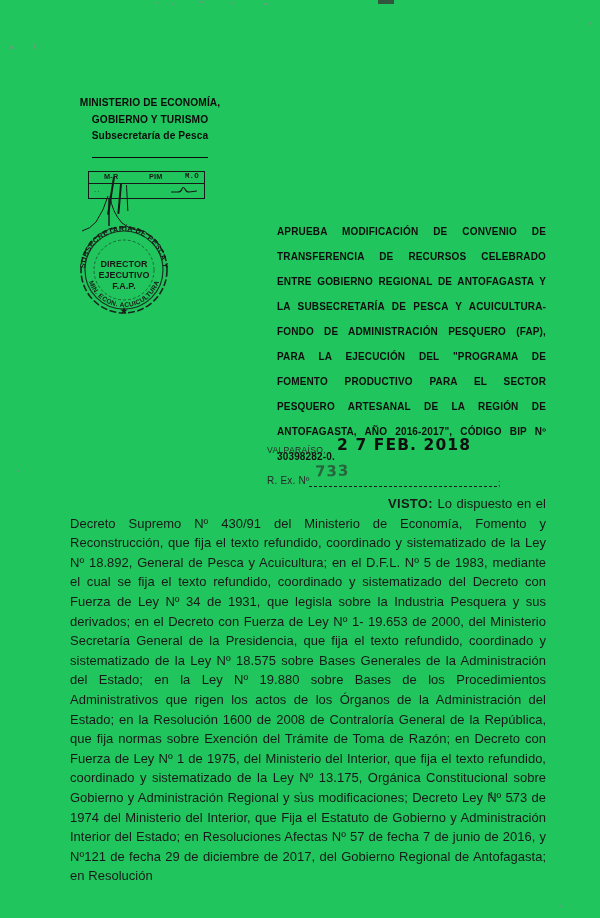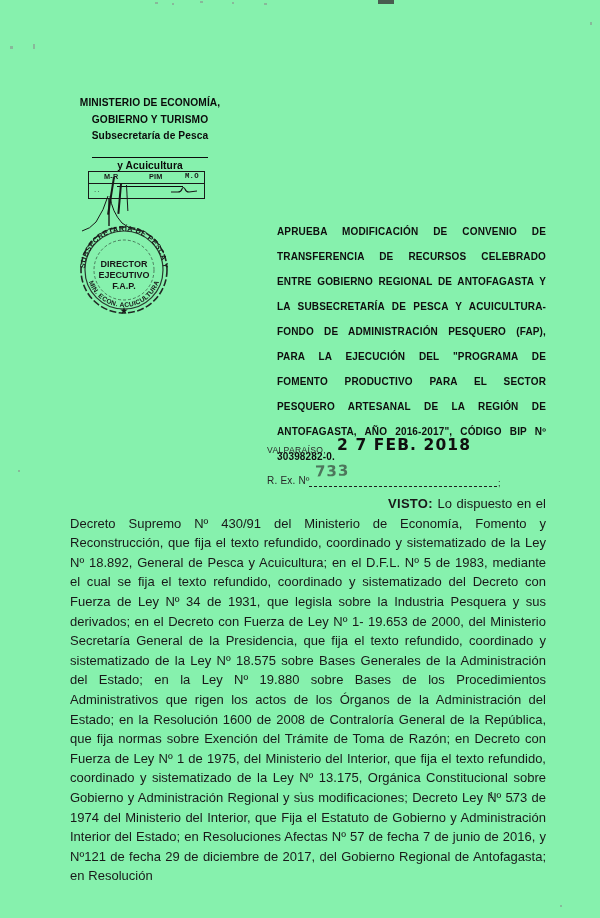--- a/index.html
+++ b/index.html
@@ -9,21 +9,21 @@
   }
   body {
     font-family: "Liberation Sans", sans-serif;
     color: #111111;
   }
 
   .page {
     position: relative;
     width: 600px;
     height: 918px;
-    background: #86efac;
+    background: #22c55e;
     overflow: hidden;
     filter: contrast(1.02);
   }
 
   
   .speck {
     position: absolute;
     background: #8a8a8a;
     opacity: .55;
   }
@@ -264,21 +264,20 @@
   <div class="speck" style="left:590px; top:22px; width:2px; height:3px;"></div>
   <div class="speck" style="left:10px; top:46px; width:3px; height:3px;"></div>
   <div class="speck" style="left:33px; top:44px; width:2px; height:5px;"></div>
   <div class="speck" style="left:18px; top:470px; width:2px; height:2px;"></div>
   <div class="speck" style="left:560px; top:905px; width:2px; height:2px;"></div>
 
   <div class="letterhead">
     <span class="l1">MINISTERIO DE ECONOMÍA,</span>
     <span class="l2">GOBIERNO Y TURISMO</span>
     <span class="l3"><span class="ul">Subsecretaría de Pesca</span></span>
-    <span class="l4"><span class="ul">y Acuicultura</span></span>
   </div>
 
   <div class="routing-table">
     <div class="routing-head">
       <span class="rh-1">M-R</span>
       <span class="rh-2">PIM</span>
       <span class="rh-3">M.O</span>
     </div>
     <div class="routing-body">
       <span class="tick-dots">..</span>

